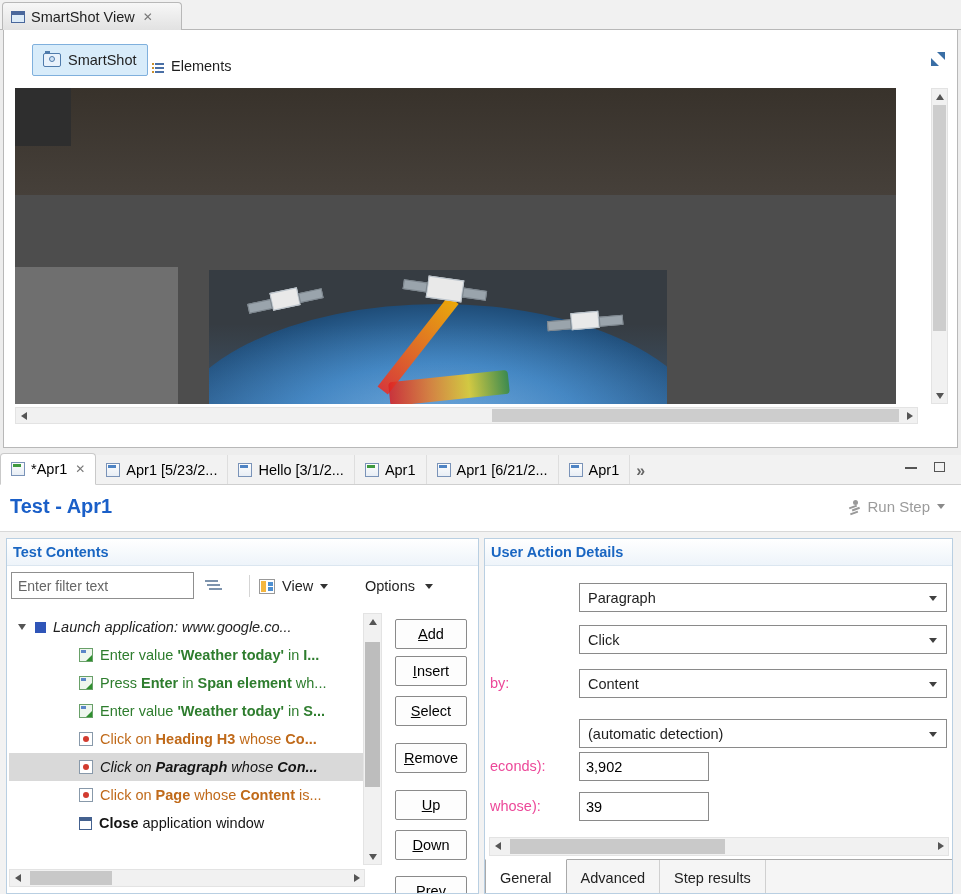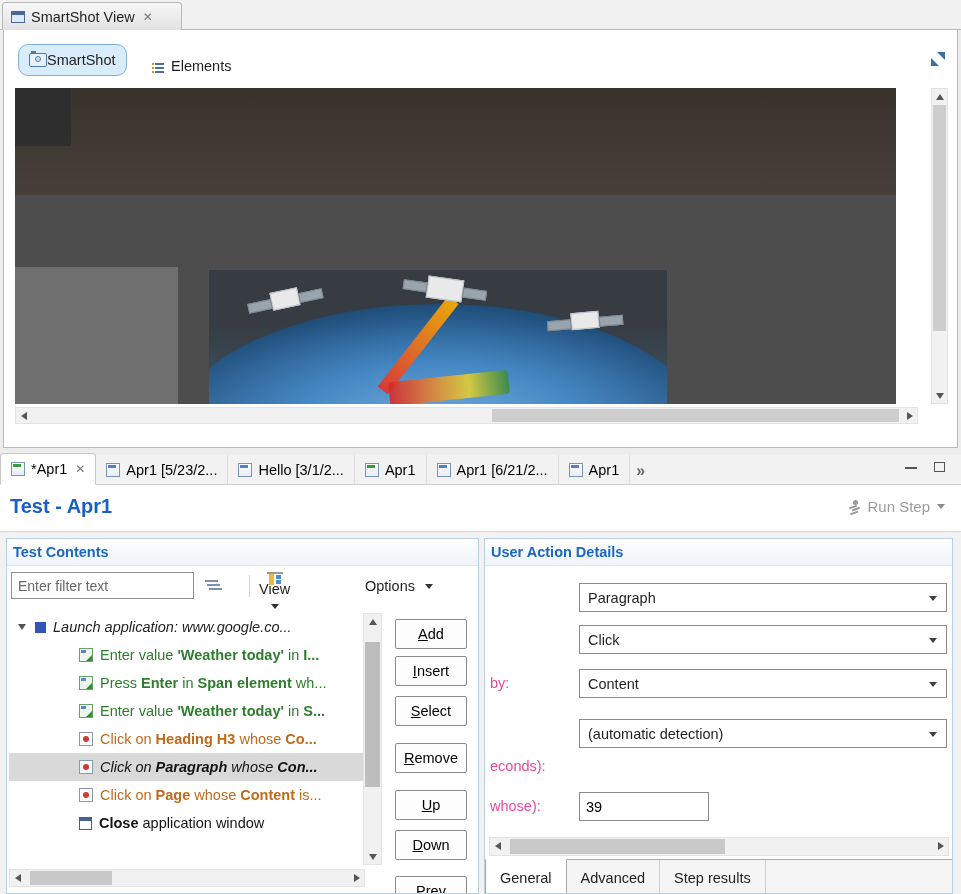--- a/index.html
+++ b/index.html
@@ -12,22 +12,22 @@
   .view-tab{position:absolute;left:2px;top:2px;height:28px;width:180px;background:linear-gradient(#f7f7f7,#e2e2e2);
             border:1px solid #b8b8b8;border-bottom:none;border-radius:4px 4px 0 0;
             display:flex;align-items:center;gap:6px;padding:0 8px;box-sizing:border-box;font-size:14.5px;}
   .tab-close{color:#777;font-size:12px;margin-left:2px;cursor:pointer;}
   .vt-icon{width:14px;height:12px;background:#dcebf8;border:1px solid #49679c;box-sizing:border-box;}
   .vt-icon::before{content:"";position:absolute;left:0;top:0;right:0;height:3px;background:#49679c;}
 
   
   .view-body{position:absolute;left:3px;top:30px;width:955px;height:418px;background:#fff;
              border:1px solid #b8b8b8;border-top:none;box-sizing:border-box;}
-  .smartshot-btn{position:absolute;left:14px;top:14px;height:30px;display:flex;align-items:center;
-                 padding:0 10px;background:#d8ecfa;border:1px solid #7fb0dd;border-radius:10px;font-size:14.5px;cursor:pointer;}
+  .smartshot-btn{position:absolute;left:28px;top:14px;height:30px;display:flex;align-items:center;gap:7px;
+                 padding:0 10px;background:#d8ecfa;border:1px solid #7fb0dd;border-radius:2px;font-size:14.5px;cursor:pointer;}
   .cam-icon{width:16px;height:12px;background:#e9f2fb;border:1px solid #4f7bab;border-radius:2px;}
   .cam-icon::before{content:"";position:absolute;left:1px;top:-3px;width:5px;height:3px;background:#4f7bab;}
   .cam-icon::after{content:"";position:absolute;left:5px;top:2px;width:6px;height:6px;border-radius:50%;border:1px solid #4f7bab;background:#cfe2f5;box-sizing:border-box;}
   .elements-item{position:absolute;left:140px;top:14px;height:30px;display:flex;align-items:flex-end;gap:7px;padding:0 8px;font-size:14.5px;cursor:pointer;}
   .elements-icon{width:12px;height:12px;}
   .elements-icon::before{content:"";position:absolute;left:3px;top:1px;width:9px;height:2px;background:#4a6fa5;
                          box-shadow:0 4px 0 #4a6fa5,0 8px 0 #4a6fa5;}
   .elements-icon::after{content:"";position:absolute;left:0;top:5px;width:2px;height:2px;background:#c98f2a;box-shadow:0 4px 0 #c98f2a,0 -4px 0 #c98f2a;}
   .max-icon{position:absolute;right:12px;top:22px;width:14px;height:14px;cursor:pointer;}
   .max-icon::before{content:"";position:absolute;right:0;top:0;border-left:8px solid transparent;border-top:8px solid #3a6ea5;}
@@ -103,21 +103,21 @@
          display:flex;align-items:center;padding:0 6px;color:#1a66c2;font-weight:bold;font-size:14.5px;}
 
   
   .filter-input{position:absolute;left:4px;top:33px;width:183px;height:27px;border:1px solid #8f8f8f;
                 font-size:14px;padding:0 6px;box-sizing:border-box;font-family:"Liberation Sans",sans-serif;color:#333;}
   .filter-input::placeholder{color:#666;opacity:1;}
   .filter-icon{position:absolute;left:198px;top:40px;width:14px;height:12px;}
   .filter-icon::before{content:"";position:absolute;left:0;top:1px;width:13px;height:2px;background:#7d93ad;
                        box-shadow:2px 4px 0 #7d93ad,4px 8px 0 #7d93ad;}
   .tsep{position:absolute;left:242px;top:36px;width:1px;height:22px;background:#d5d5d5;}
-  .tool-view{position:absolute;left:252px;top:33px;height:28px;display:flex;align-items:center;gap:7px;font-size:14.5px;cursor:pointer;flex-direction:column;}
+  .tool-view{position:absolute;left:252px;top:33px;height:28px;display:flex;align-items:center;gap:7px;font-size:14.5px;cursor:pointer;}
   .view-icon{width:16px;height:15px;background:#fff;border:1px solid #999;box-sizing:border-box;}
   .view-icon::before{content:"";position:absolute;left:1px;top:1px;width:5px;height:11px;background:#f4b63f;}
   .view-icon::after{content:"";position:absolute;left:8px;top:2px;width:5px;height:4px;background:#4d8fd1;box-shadow:0 5px 0 #4d8fd1;}
   .tool-options{position:absolute;left:358px;top:33px;height:28px;display:flex;align-items:center;gap:10px;font-size:14.5px;cursor:pointer;}
 
   .tree{position:absolute;left:2px;top:74px;width:354px;height:252px;overflow:hidden;font-size:14.5px;}
   .trow{height:28px;display:flex;align-items:center;white-space:nowrap;cursor:pointer;}
   .trow.sel{background:#d9d9d9;}
   .trow.child{padding-left:70px;}
   .expander{width:26px;display:flex;align-items:center;justify-content:center;flex:none;}
@@ -366,20 +366,21 @@
       <span>Click</span>
     </div>
     <span class="flabel l1">by:</span>
     <div class="combo c3">
       <span>Content</span>
     </div>
     <div class="combo c4">
       <span>(automatic detection)</span>
     </div>
     <span class="flabel l2">econds):</span>
+    <input class="tinput t1" value="3,902" style="">
     <span class="flabel l3">whose):</span>
     <input class="tinput t2" value="39" style="">
 
     <div class="right-hscroll sb">
       <span class="sb-btn" style="left:0;top:0">
           <span class="tri left"></span>
         </span>
       <div class="sb-thumb"></div>
       <span class="sb-btn" style="right:0;top:0">
           <span class="tri right"></span>

